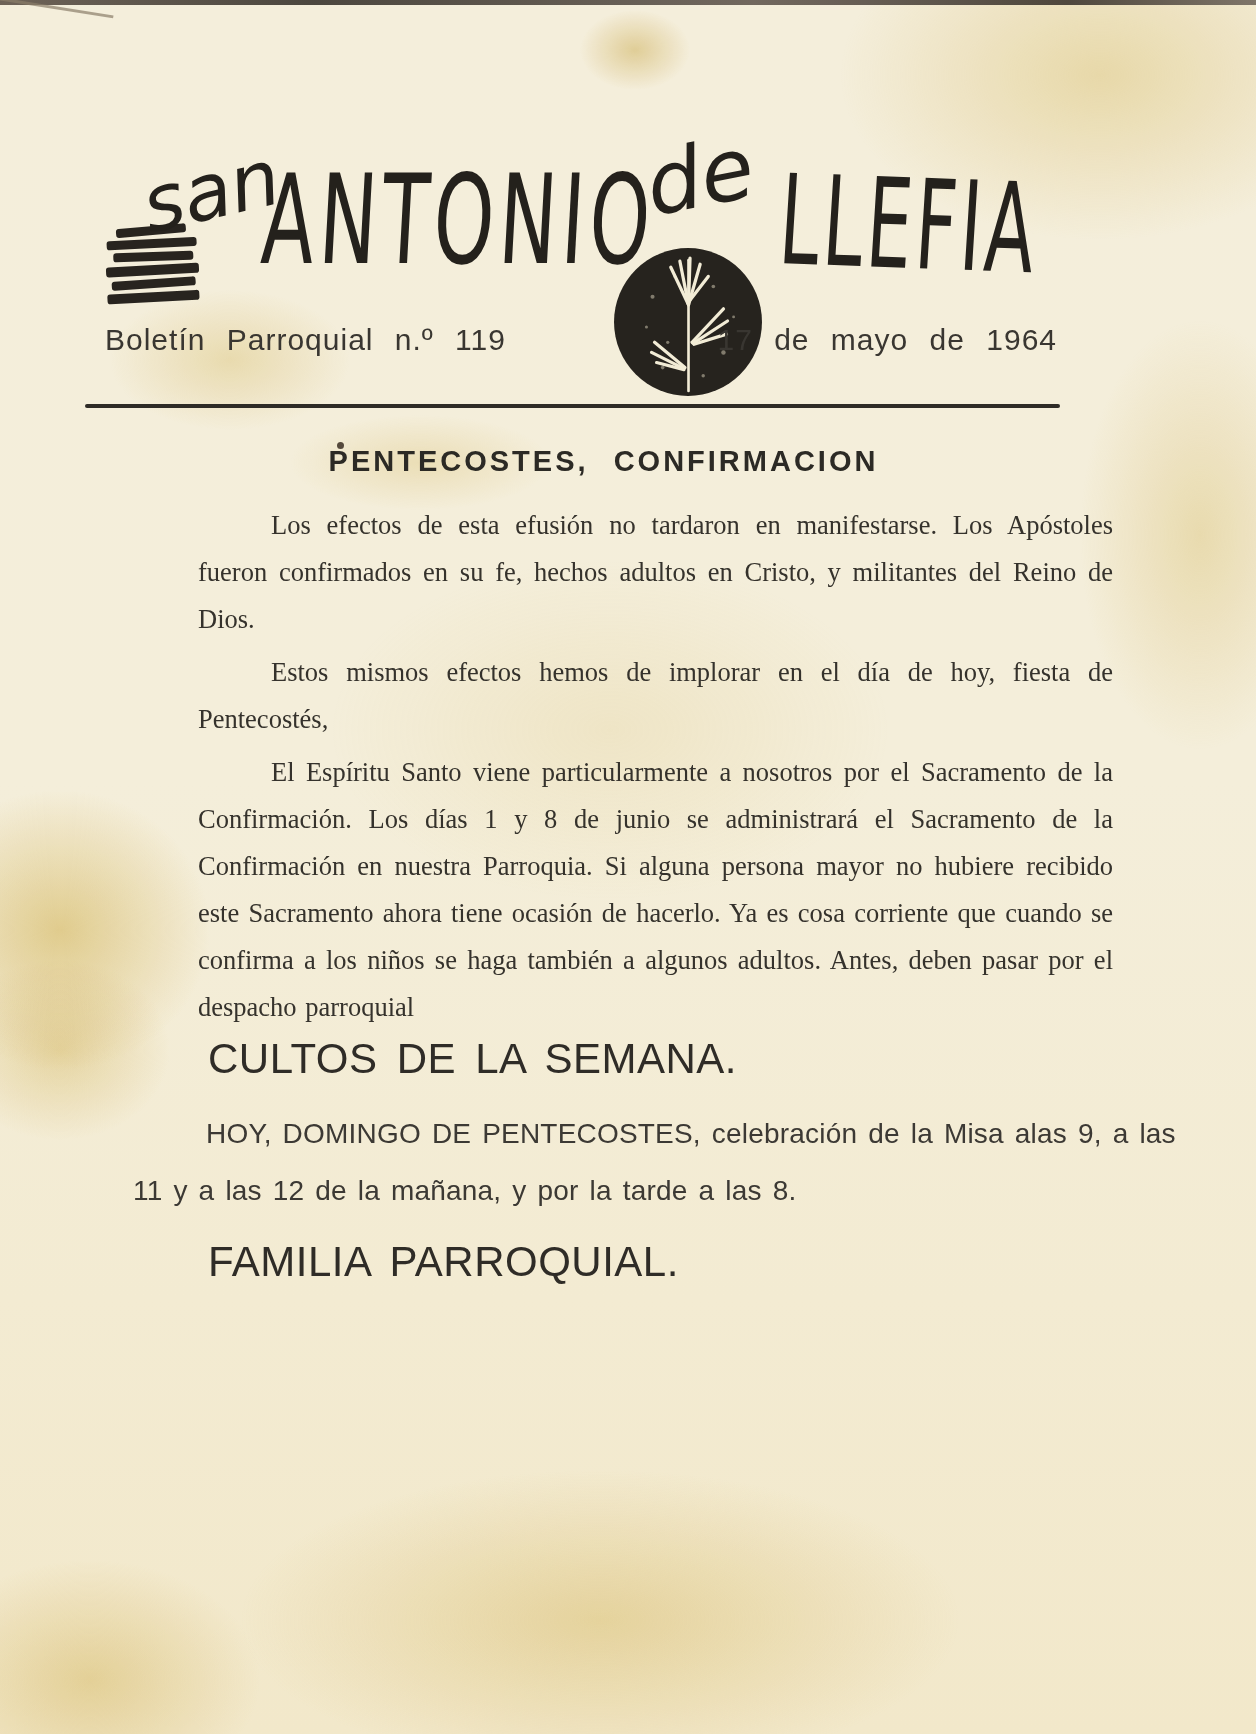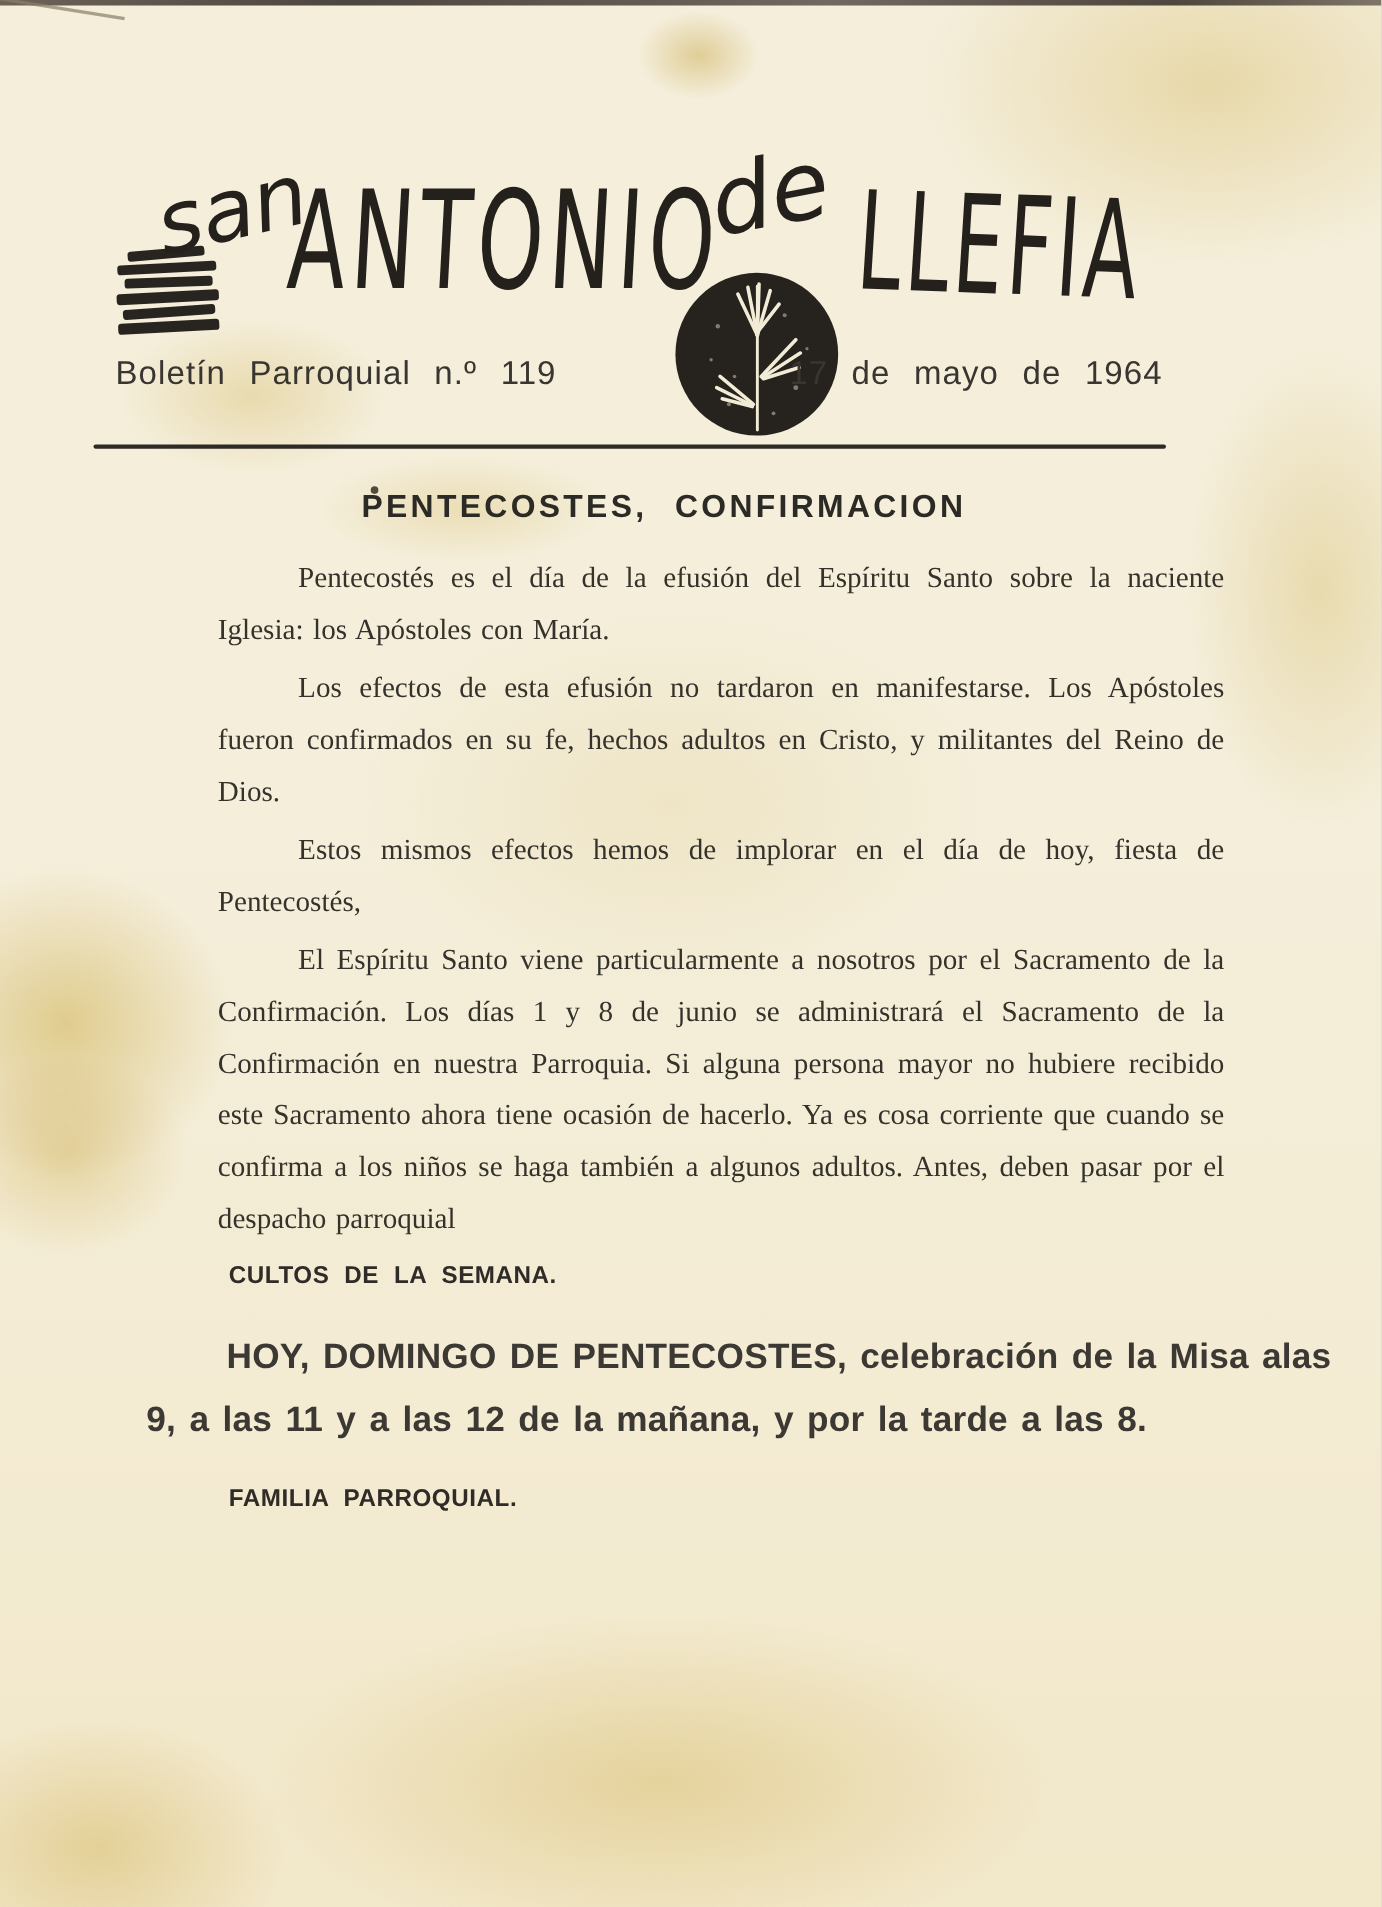--- a/index.html
+++ b/index.html
@@ -53,27 +53,27 @@
   }
   p.serif{
     margin:0 0 0 150px;width:915px;text-align:justify;text-indent:73px;
     font-family:"Liberation Serif",serif;font-size:26.5px;line-height:47px;color:#35322c;word-spacing:2px;
   }
   p.serif + p.serif{margin-top:6px;}
   .sec{margin-left:85px;width:1078px;}
   .sec-cultos{margin-top:8px;}
   .sec-familia{margin-top:23px;}
   .sec-heading{
-    margin:0;padding-left:75px;font-size:22px;line-height:40px;font-weight:bold;
+    margin:0;padding-left:75px;font-size:42px;line-height:40px;font-weight:normal;
     letter-spacing:.5px;word-spacing:7px;color:#2f2c27;
   }
   .sec-cultos .sec-heading{margin-bottom:26px;}
   .sec-familia .sec-heading{margin-bottom:18px;}
   p.sans{
-    margin:0;text-indent:73px;font-size:32px;line-height:57px;color:#3c3934;word-spacing:3px;letter-spacing:.2px;font-weight:bold;
+    margin:0;text-indent:73px;font-size:28px;line-height:57px;color:#3c3934;word-spacing:3px;letter-spacing:.2px;
   }
 </style>
 </head>
 <body>
 
 <div class="page">
 
   <div class="stain s1"></div>
   <div class="stain s2"></div>
   <div class="stain s3"></div>
@@ -134,21 +134,20 @@
       <span>Boletín Parroquial n.º 119</span>
       <span>17 de mayo de 1964</span>
     </div>
     <div class="rule"></div>
   </header>
 
   <main class="content">
     <span class="ink-speck"></span>
     <h1 class="article-title">PENTECOSTES, CONFIRMACION</h1>
 
-    <p class="serif">Pentecostés es el día de la efusión del Espíritu Santo sobre la naciente Iglesia: los Apóstoles con María.</p>
     <p class="serif">Los efectos de esta efusión no tardaron en manifestarse. Los Apóstoles fueron confirmados en su fe, hechos adultos en Cristo, y militantes del Reino de Dios.</p>
     <p class="serif">Estos mismos efectos hemos de implorar en el día de hoy, fiesta de Pentecostés,</p>
     <p class="serif">El Espíritu Santo viene particularmente a nosotros por el Sacramento de la Confirmación. Los días 1 y 8 de junio se administrará el Sacramento de la Confirmación en nuestra Parroquia. Si alguna persona mayor no hubiere recibido este Sacramento ahora tiene ocasión de hacerlo. Ya es cosa corriente que cuando se confirma a los niños se haga también a algunos adultos. Antes, deben pasar por el despacho parroquial</p>
 
     <section class="sec sec-cultos">
       <h2 class="sec-heading">CULTOS DE LA SEMANA.</h2>
       <p class="sans">HOY, DOMINGO DE PENTECOSTES, celebración de la Misa alas 9, a las 11 y a las 12 de la mañana, y por la tarde a las 8.</p>
     </section>
 
     <section class="sec sec-familia">

